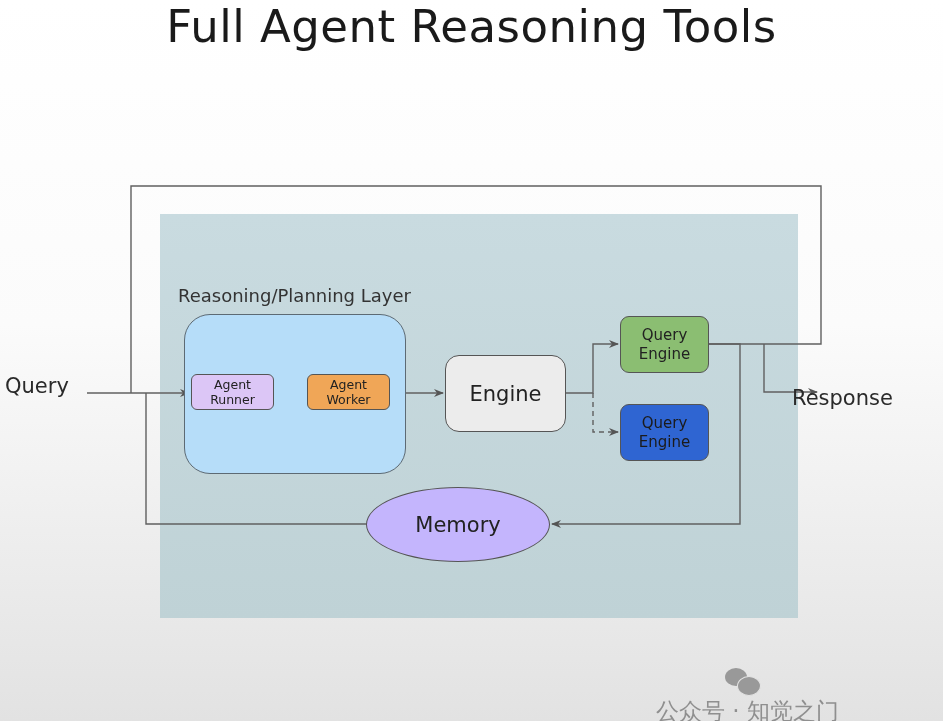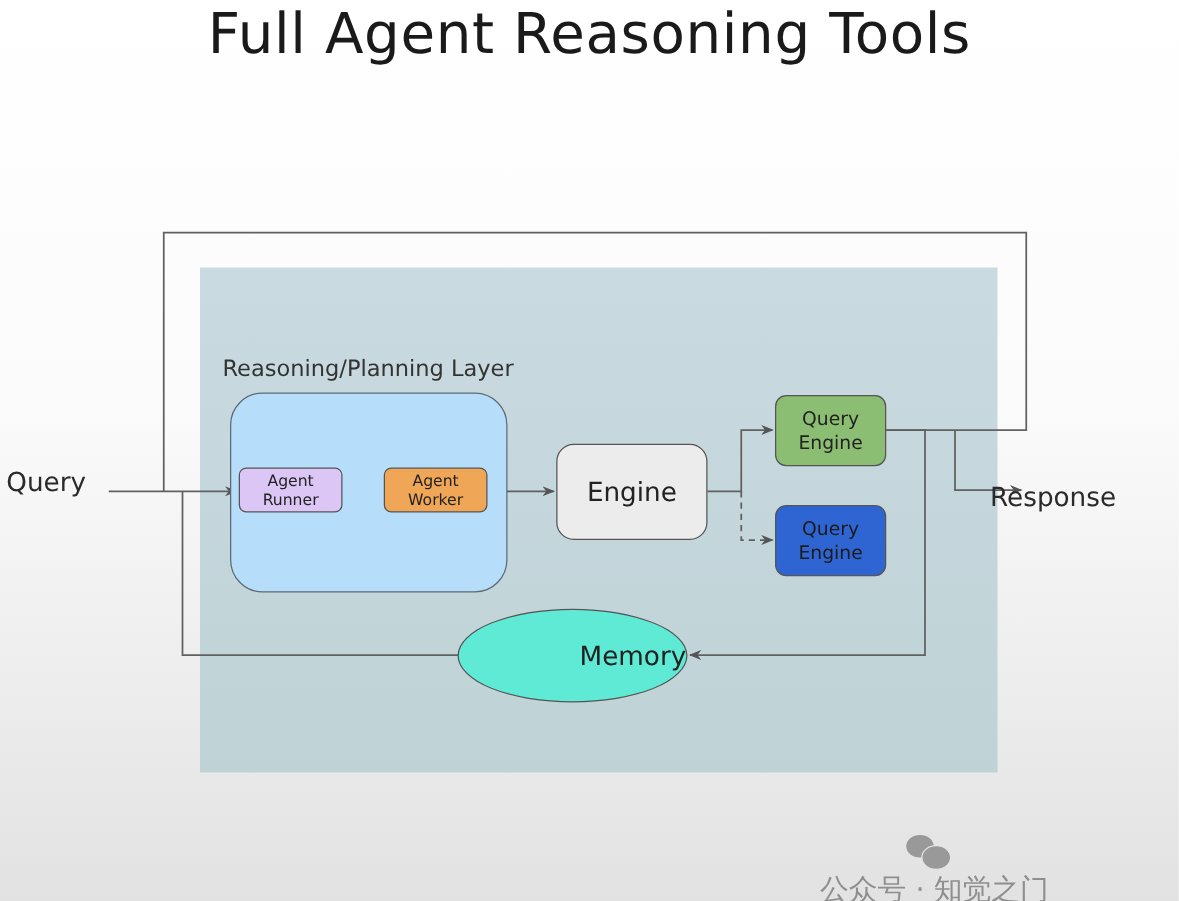--- a/index.html
+++ b/index.html
@@ -28,22 +28,22 @@
     position: absolute; display: flex; align-items: center; justify-content: center;
     text-align: center; border: 1.5px solid #555; box-sizing: border-box; color: #222;
   }
   .agent-runner { left: 191px; top: 374px; width: 83px; height: 36px; background: #dcc6f6; border-radius: 6px; font-size: 12.5px; line-height: 15px; }
   .agent-worker { left: 307px; top: 374px; width: 83px; height: 36px; background: #f0a657; border-radius: 6px; font-size: 12.5px; line-height: 15px; }
   .tools { left: 445px; top: 355px; width: 121px; height: 77px; background: #ececec; border-radius: 14px; font-size: 21px; }
   .qe-green { left: 620px; top: 316px; width: 89px; height: 57px; background: #8bbe72; border-radius: 9px; font-size: 15px; line-height: 19px; }
   .qe-blue { left: 620px; top: 404px; width: 89px; height: 57px; background: #2f65d2; border-radius: 9px; font-size: 15px; line-height: 19px; color: #1b1b1b; }
   .memory {
     position: absolute; left: 366px; top: 487px; width: 184px; height: 75px;
-    background: #5eead4; border: 1.5px solid #555; border-radius: 50%; box-sizing: border-box;
-    display: flex; align-items: center; justify-content: flex-end; font-size: 21px; color: #222;
+    background: #c4b5fd; border: 1.5px solid #555; border-radius: 50%; box-sizing: border-box;
+    display: flex; align-items: center; justify-content: center; font-size: 21px; color: #222;
   }
   .io-label { position: absolute; font-size: 21px; color: #2a2a2a; }
   .query-label { left: 5px; top: 374px; }
   .response-label { left: 792px; top: 372px; margin-top: 14px; }
   .watermark {
     position: absolute; left: 656px; top: 666px; display: flex; align-items: center;
     color: #8f8f8f; font-size: 23px; flex-direction: column;
   }
   .wm-icon { width: 36px; height: 30px; margin-right: 8px; position: relative; }
   .wm-icon .b1 { position: absolute; left: 0; top: 2px; width: 22px; height: 18px; background: #999; border-radius: 50%; }

